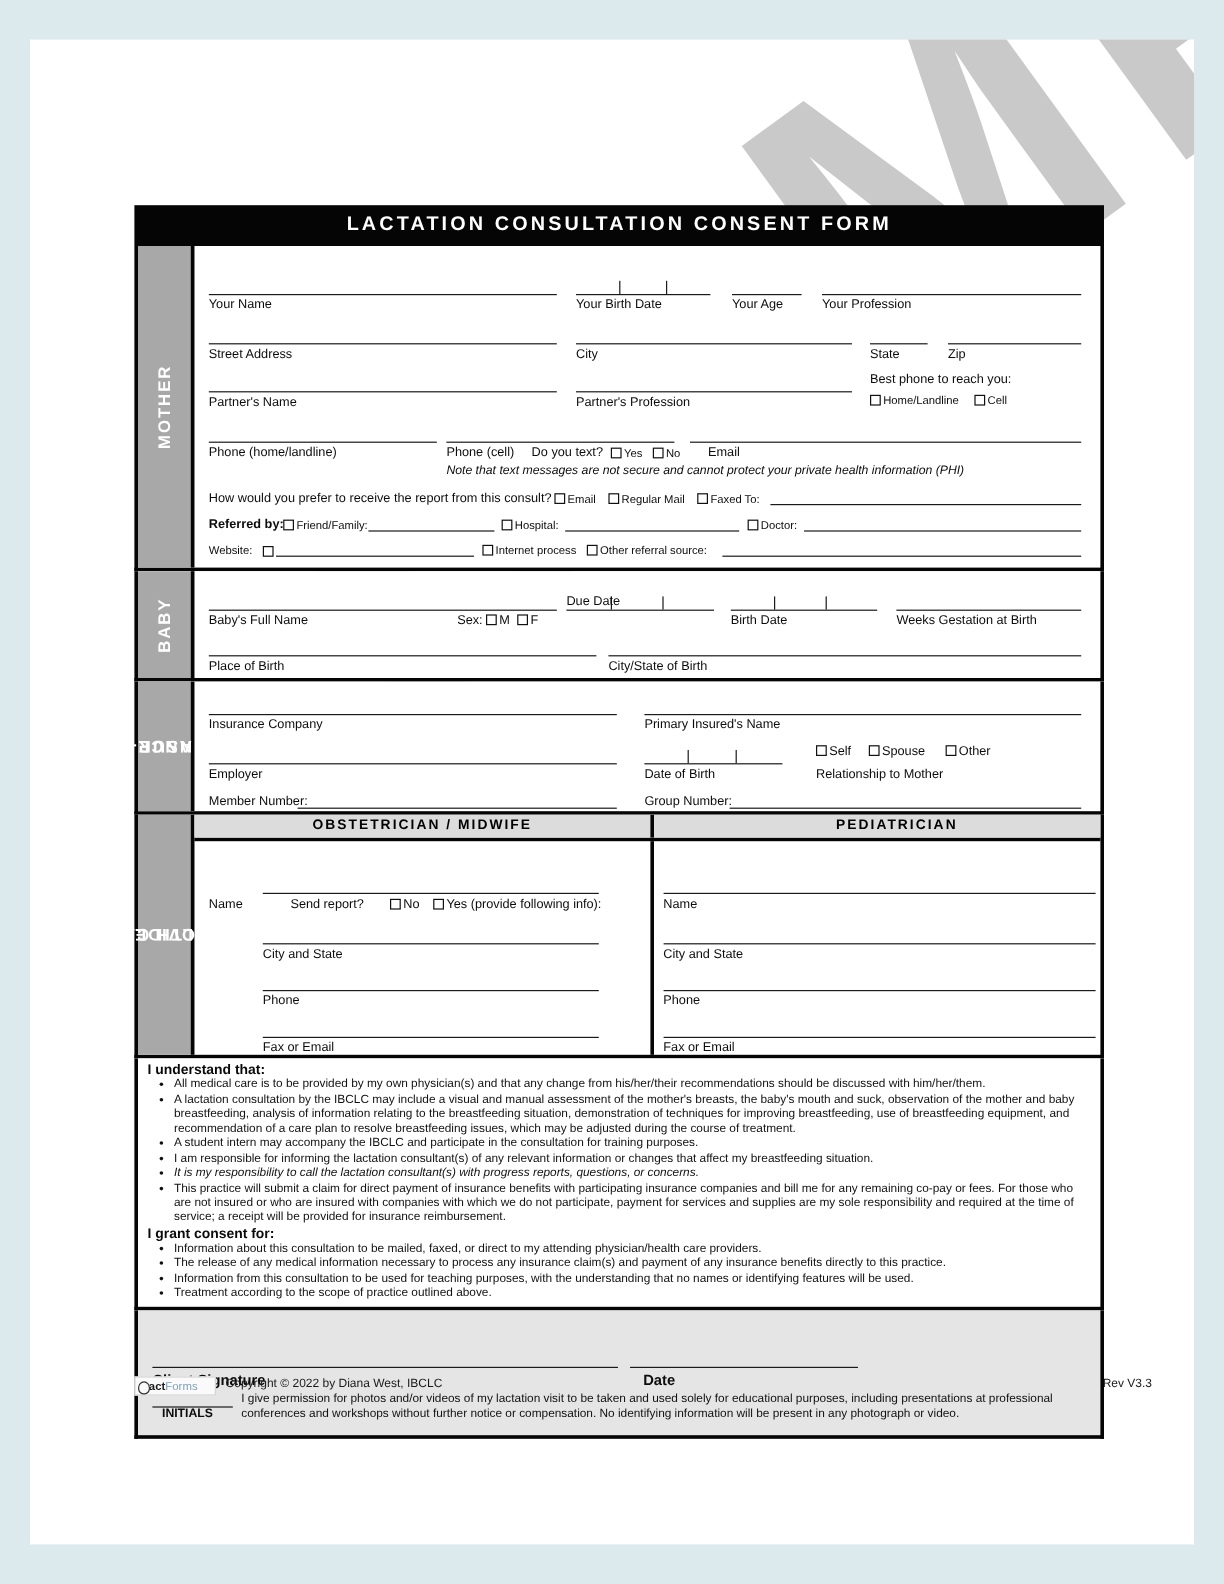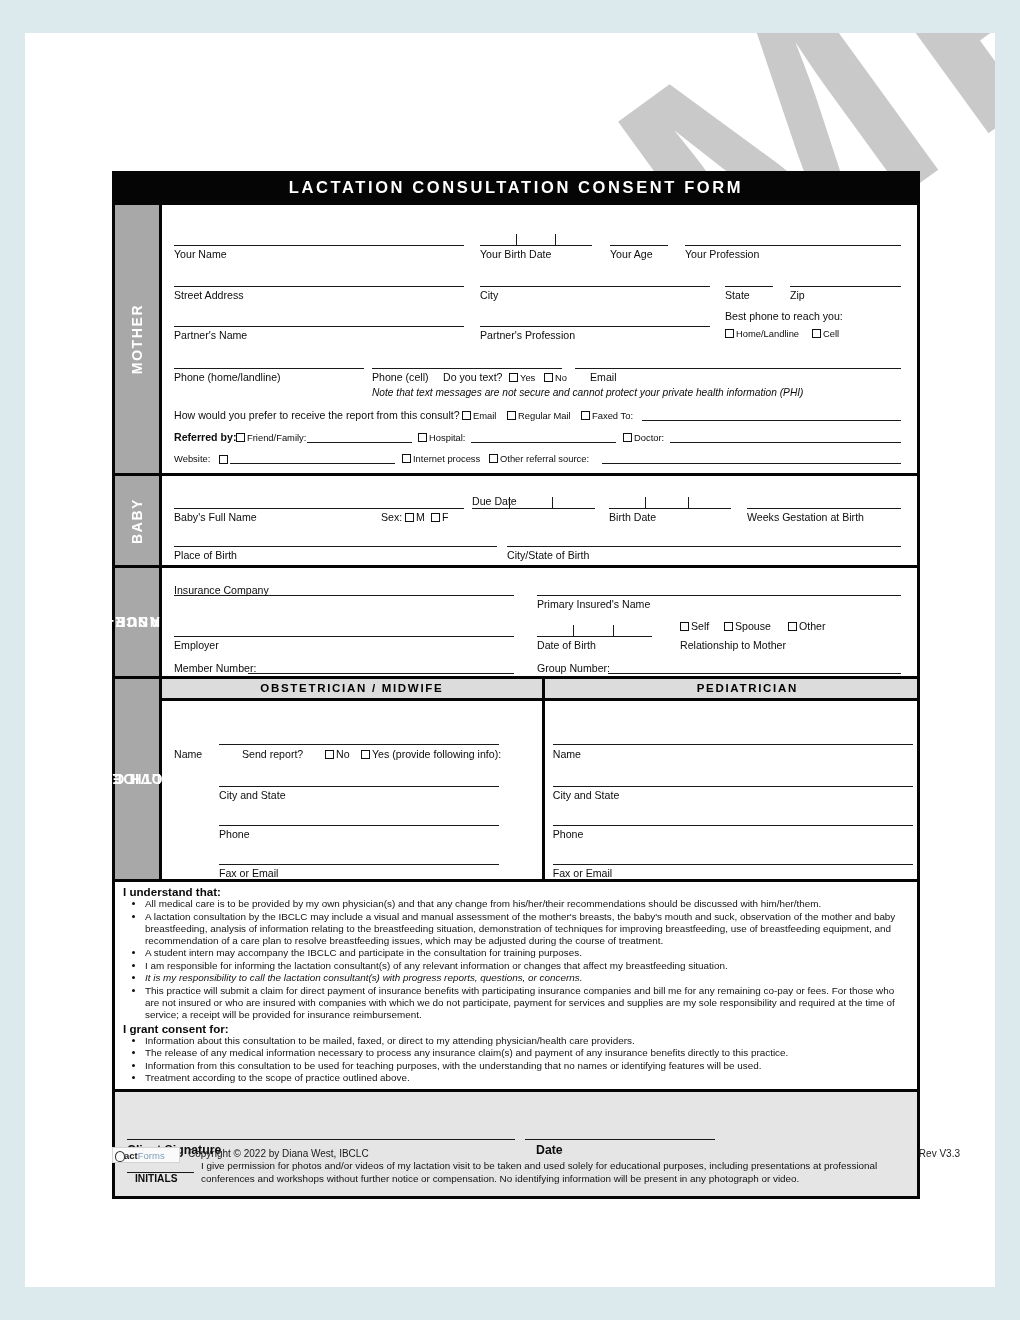--- a/index.html
+++ b/index.html
@@ -392,21 +392,21 @@
         <div class="lbl" style="left:345px;top:73px">City/State of Birth</div>
       </div>
     </div>
 
     <div class="section">
       <div class="sidelabel two">
         <span><span>INSUR-</span><br><span>ANCE</span></span>
       </div>
       <div class="body" style="height:108px">
         <div class="fl" style="left:12px;top:27px;width:340px"></div>
-        <div class="lbl" style="left:12px;top:16px">Insurance Company</div>
+        <div class="lbl" style="left:12px;top:30px">Insurance Company</div>
 
         <div class="fl" style="left:375px;top:27px;width:364px"></div>
         <div class="lbl" style="left:375px;top:30px">Primary Insured's Name</div>
 
         <div class="fl" style="left:12px;top:68px;width:340px"></div>
         <div class="lbl" style="left:12px;top:71px">Employer</div>
 
         <div class="fl" style="left:375px;top:68px;width:115px"></div>
         <div class="tick" style="left:411px;top:57px"></div>
         <div class="tick" style="left:451px;top:57px"></div>

